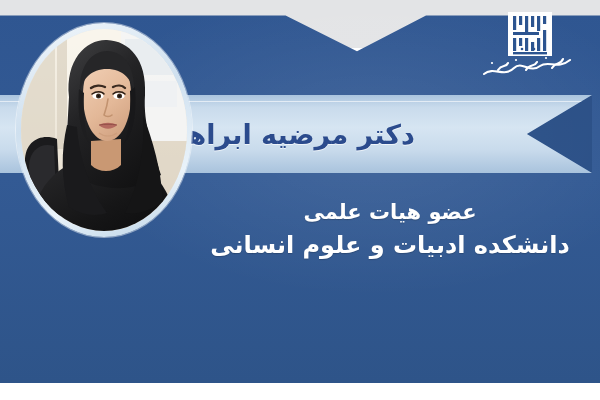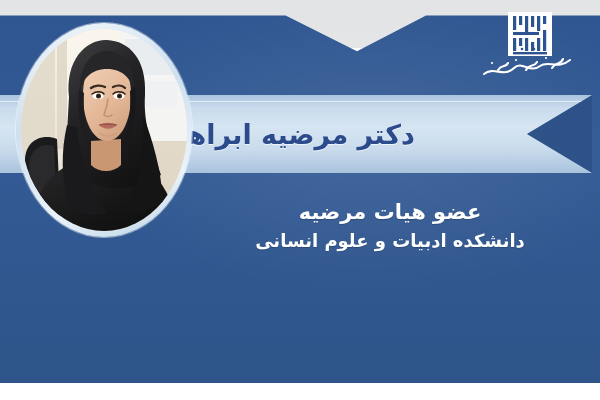--- a/index.html
+++ b/index.html
@@ -163,21 +163,21 @@
     direction: rtl;
     color: #ffffff;
   }
   .subtitle-line {
     font-weight: 700;
     line-height: 1.42;
     white-space: nowrap;
     text-shadow: 0 1px 1px rgba(0,0,0,0.18);
   }
   .subtitle-line.l1 { font-size: 21px; }
-  .subtitle-line.l2 { font-size: 18px; }
+  .subtitle-line.l2 { font-size: 24px; }
 
   
   .logo {
     position: absolute;
     left: 478px;
     top: 8px;
     width: 104px;
     height: 76px;
   }
   .logo svg { display: block; width: 100%; height: 100%; }
@@ -328,19 +328,19 @@
         <path d="M78 96 C 84 95, 90 95, 96 96" stroke="#8e4c45" stroke-width="0.9" fill="none"></path>
 
         <path d="M78 104 C 83 108, 91 108, 96 104" stroke="#cb9a77" stroke-width="1.2" fill="none" opacity="0.7"></path>
 
         <rect x="0" y="0" width="166" height="202" fill="none"></rect>
       </svg>
     </div>
   </div>
 
   <div class="subtitle">
-    <div class="subtitle-line l1">عضو هیات مرضیه</div>
+    <div class="subtitle-line l1">عضو هیات علمی</div>
     <div class="subtitle-line l2">دانشکده ادبیات و علوم انسانی</div>
   </div>
 
   <div class="bottom-band"></div>
 
 </div>
 
 </body></html>

